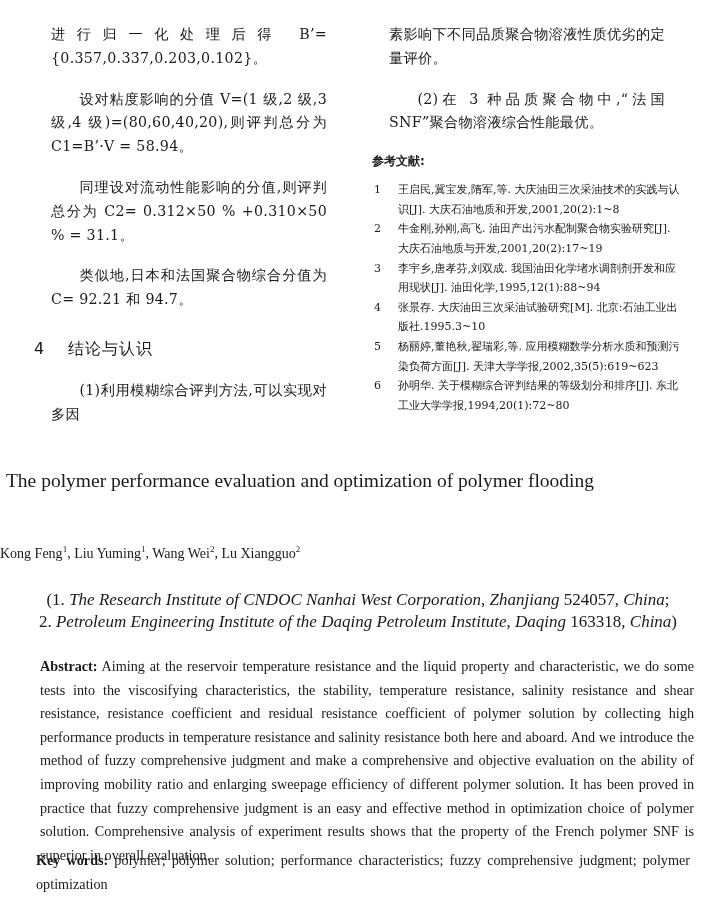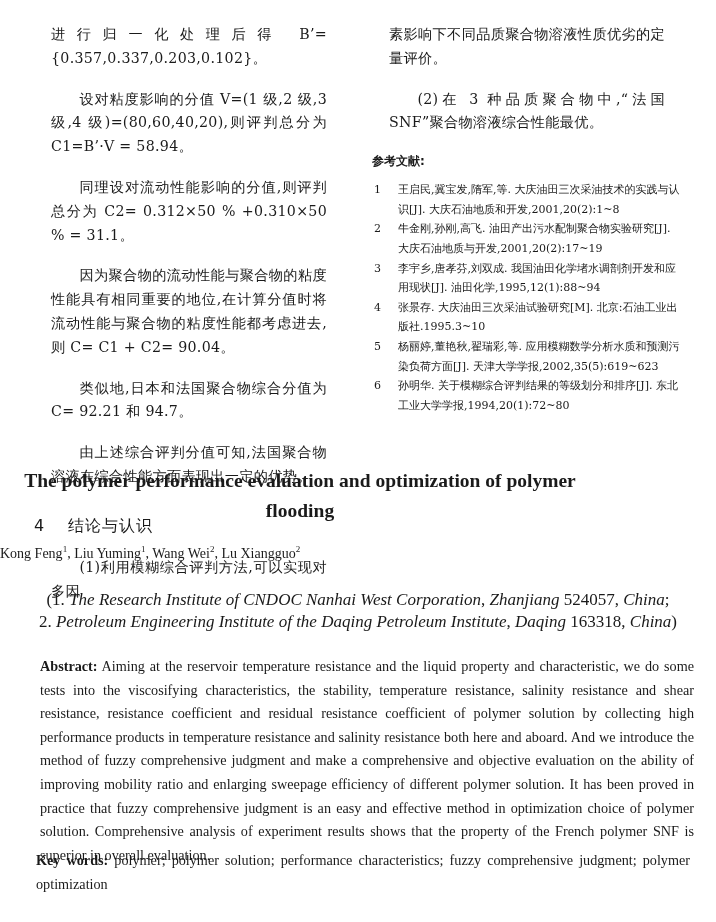--- a/index.html
+++ b/index.html
@@ -21,21 +21,21 @@
   .refs-title {
     font-family: "DejaVu Sans", "Liberation Sans", sans-serif;
     font-weight: bold; font-size: 12px; margin: 18px 0 10px 0;
   }
   .ref { font-size: 11px; line-height: 19.6px; display: flex; margin: 0; }
   .ref .rn { width: 24px; flex: none; padding-left: 2px; }
   .ref .rt { flex: 1; }
   .en-title {
     position: absolute; left: 0; top: 466px; width: 600px; text-align: center;
     font-family: "Liberation Serif", "DejaVu Serif", serif;
-    font-weight: bold; font-size: 19.5px; line-height: 30px;
+    font-weight: normal; font-size: 19.5px; line-height: 30px;
   }
   .authors {
     position: absolute; left: 0; top: 544px; width: 716px; text-align: left;
     font-family: "Liberation Serif", serif; font-size: 14px;
   }
   .authors sup { font-size: 9px; }
   .affil {
     position: absolute; left: 0; top: 589px; width: 716px; text-align: center;
     font-family: "Liberation Serif", serif; font-size: 17px; line-height: 22px;
   }
@@ -52,23 +52,21 @@
     text-align: justify; margin: 0;
   }
 </style>
 </head>
 <body>
 
 <div class="col col-left">
   <p class="cn">进行归一化处理后得 B’= {0.357,0.337,0.203,0.102}。</p>
   <p class="cn indent">设对粘度影响的分值 V=(1 级,2 级,3 级,4 级)=(80,60,40,20),则评判总分为 C1=B’·V = 58.94。</p>
   <p class="cn indent">同理设对流动性能影响的分值,则评判总分为 C2= 0.312×50 % +0.310×50 % = 31.1。</p>
-  <p class="cn indent">因为聚合物的流动性能与聚合物的粘度性能具有相同重要的地位,在计算分值时将流动性能与聚合物的粘度性能都考虑进去,则 C= C1 + C2= 90.04。</p>
   <p class="cn indent">类似地,日本和法国聚合物综合分值为 C= 92.21 和 94.7。</p>
-  <p class="cn indent">由上述综合评判分值可知,法国聚合物溶液在综合性能方面表现出一定的优势。</p>
   <div class="sec-head">
     <span class="num">4</span><span>结论与认识</span>
   </div>
   <p class="cn indent">(1)利用模糊综合评判方法,可以实现对多因</p>
 </div>
 
 <div class="col col-right">
   <p class="cn">素影响下不同品质聚合物溶液性质优劣的定量评价。</p>
   <p class="cn indent">(2)在 3 种品质聚合物中,“法国 SNF”聚合物溶液综合性能最优。</p>
   <div class="refs-title">参考文献:</div>

